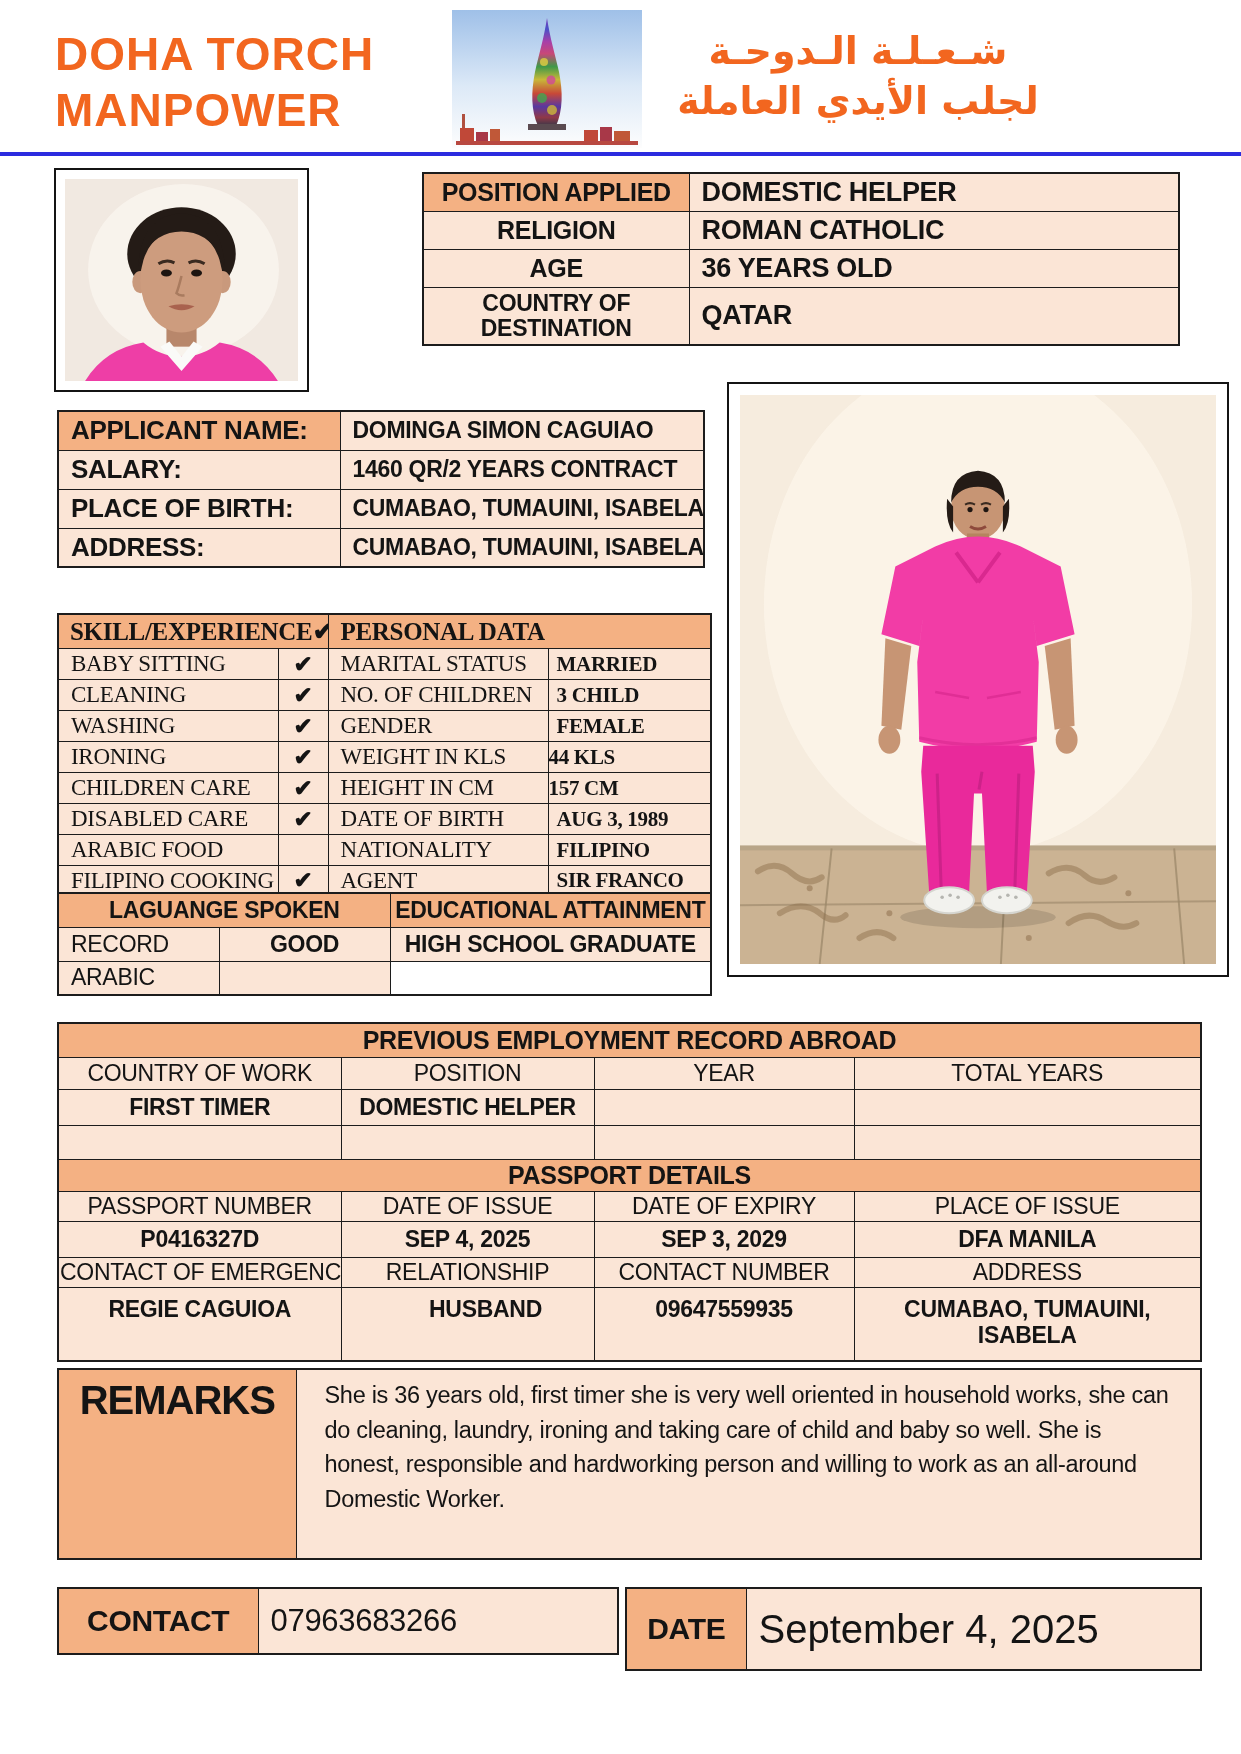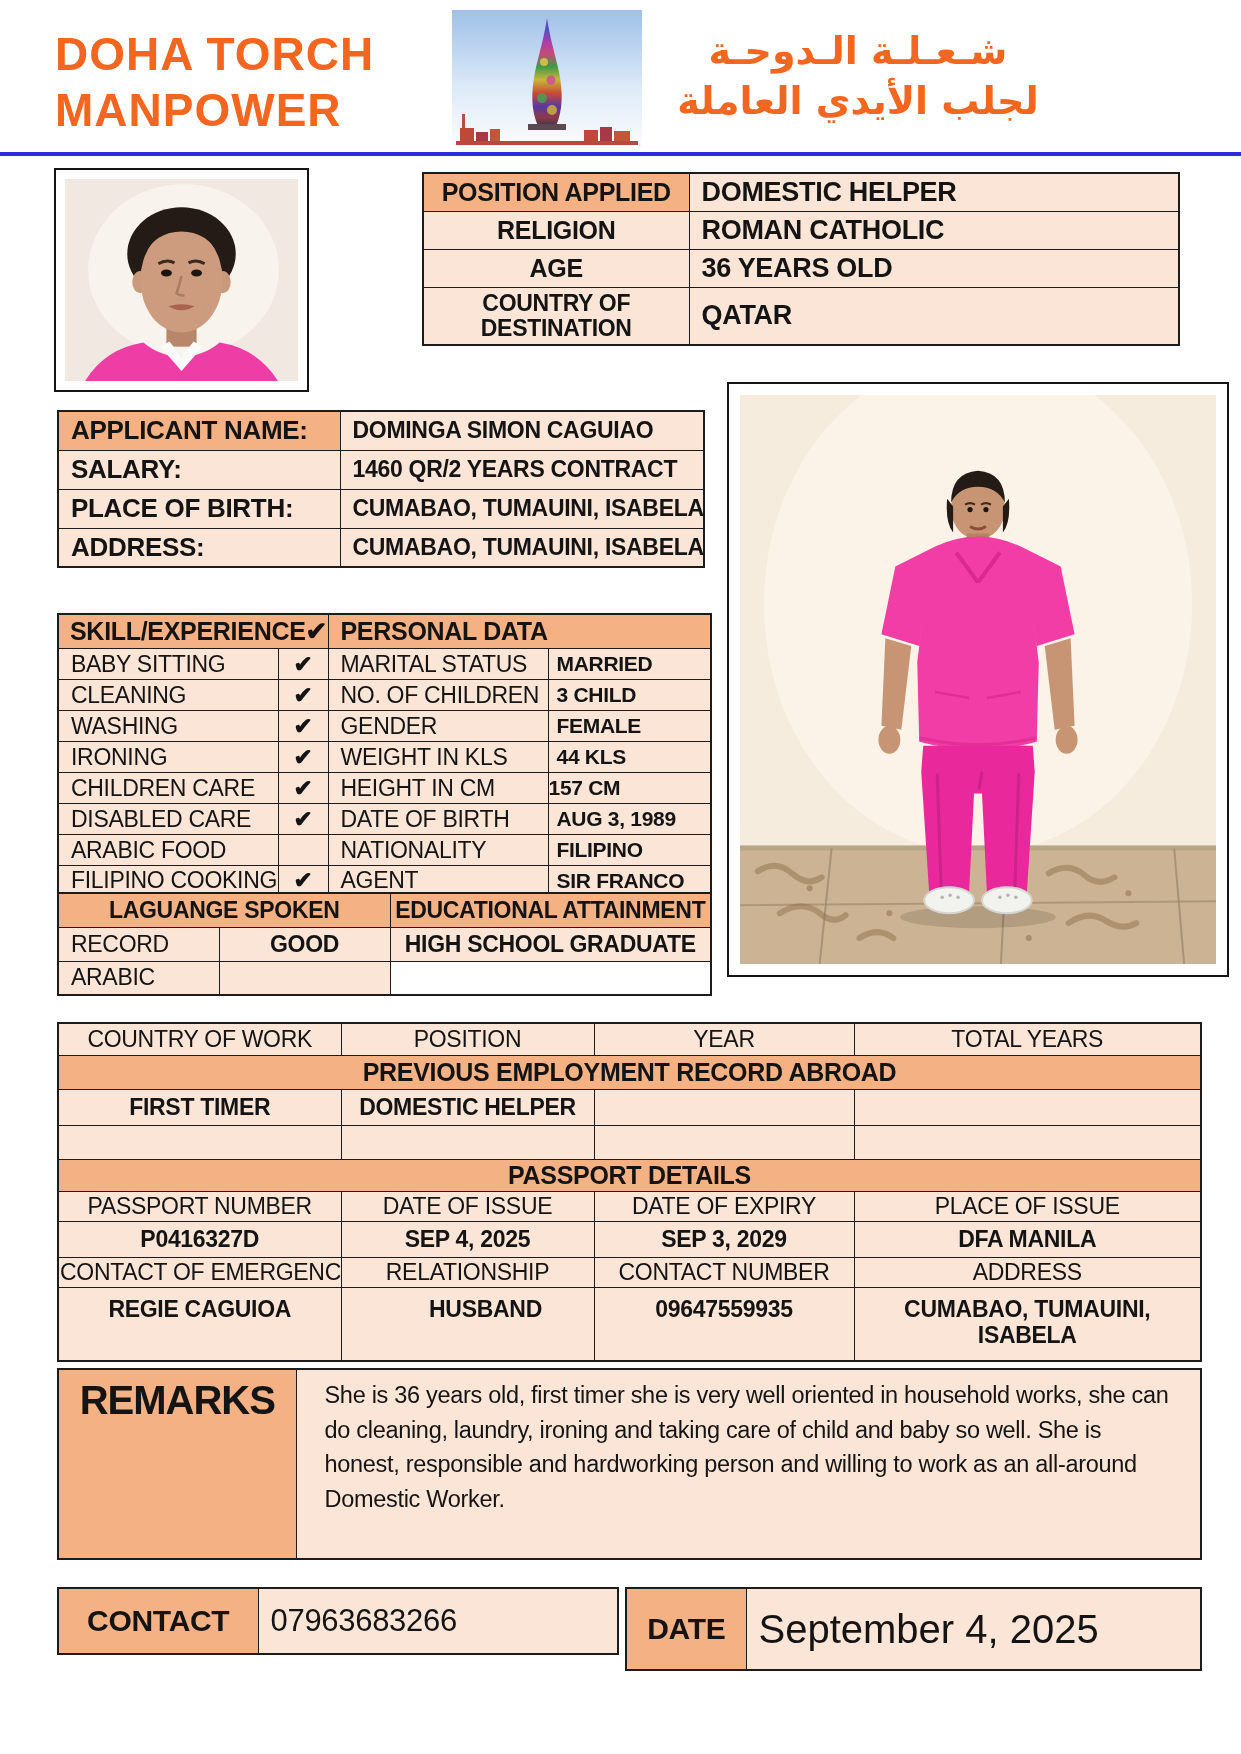--- a/index.html
+++ b/index.html
@@ -28,21 +28,21 @@
   .headshot{left:54px;top:168px;width:255px;height:224px;padding:9px;}
   .fullbody{left:727px;top:382px;width:502px;height:595px;padding:11px;}
   .photoframe svg{display:block;width:100%;height:100%;}
   
   .postable{left:422px;top:172px;width:756px;}
   .postable td{font-size:25px;}
   .postable .val{font-size:27px;}
   .apptable{left:57px;top:410px;width:646px;}
   .apptable .lab{font-size:26px;}
   .apptable .val{font-size:23px;}
-  .skilltable{left:57px;top:613px;width:653px;}
+  .skilltable{left:57px;top:613px;width:653px;font-family:Liberation Serif, serif;}
   .skilltable td{font-size:23px;}
   .skillhead{display:flex;justify-content:space-between;align-items:center;padding:0 8px 0 10px;}
   .check{font-size:26px;font-weight:bold;text-align:center;}
   .langtable{left:57px;top:892px;width:653px;}
   .langtable td{font-size:23px;}
   .emptable{left:57px;top:1022px;width:1143px;}
   .emptable td{font-size:23px;}
   .emptable .ttl{font-size:25px;}
   .wrapcell{white-space:normal;line-height:26px;}
   .remarks{left:57px;top:1368px;width:1143px;}
@@ -267,21 +267,21 @@
     <tr style="height:31px">
       <td class="cel pl">WASHING</td>
       <td class="cel check">✔</td>
       <td class="cel pl">GENDER</td>
       <td class="cel b" style="padding-left:8px;font-size:21px;">FEMALE</td>
     </tr>
     <tr style="height:31px">
       <td class="cel pl">IRONING</td>
       <td class="cel check">✔</td>
       <td class="cel pl">WEIGHT IN KLS</td>
-      <td class="cel b" style="padding-left:8px;font-size:21px;">44 KLS</td>
+      <td class="cel b" style="padding-left:0;font-size:21px;">44 KLS</td>
     </tr>
     <tr style="height:31px">
       <td class="cel pl">CHILDREN CARE</td>
       <td class="cel check">✔</td>
       <td class="cel pl">HEIGHT IN CM</td>
       <td class="cel b" style="padding-left:0;font-size:21px;">157 CM</td>
     </tr>
     <tr style="height:31px">
       <td class="cel pl">DISABLED CARE</td>
       <td class="cel check">✔</td>
@@ -328,28 +328,28 @@
     </table>
 
   <table class="abs emptable">
     <colgroup>
         <col style="width:283px">
         <col style="width:253px">
         <col style="width:260px">
         <col style="width:347px">
       </colgroup>
     <tbody>
-        <tr style="height:32px">
+        <tr style="height:34px">
+      <td class="hdr b ctr ttl" colspan="4">PREVIOUS EMPLOYMENT RECORD ABROAD</td>
+    </tr>
+    <tr style="height:32px">
       <td class="cel ctr">COUNTRY OF WORK</td>
       <td class="cel ctr">POSITION</td>
       <td class="cel ctr">YEAR</td>
       <td class="cel ctr">TOTAL YEARS</td>
-    </tr>
-    <tr style="height:34px">
-      <td class="hdr b ctr ttl" colspan="4">PREVIOUS EMPLOYMENT RECORD ABROAD</td>
     </tr>
     <tr style="height:36px">
       <td class="cel b ctr">FIRST TIMER</td>
       <td class="cel b ctr">DOMESTIC HELPER</td>
       <td class="cel b ctr"></td>
       <td class="cel b ctr"></td>
     </tr>
     <tr style="height:34px">
       <td class="cel ctr"></td>
       <td class="cel ctr"></td>

